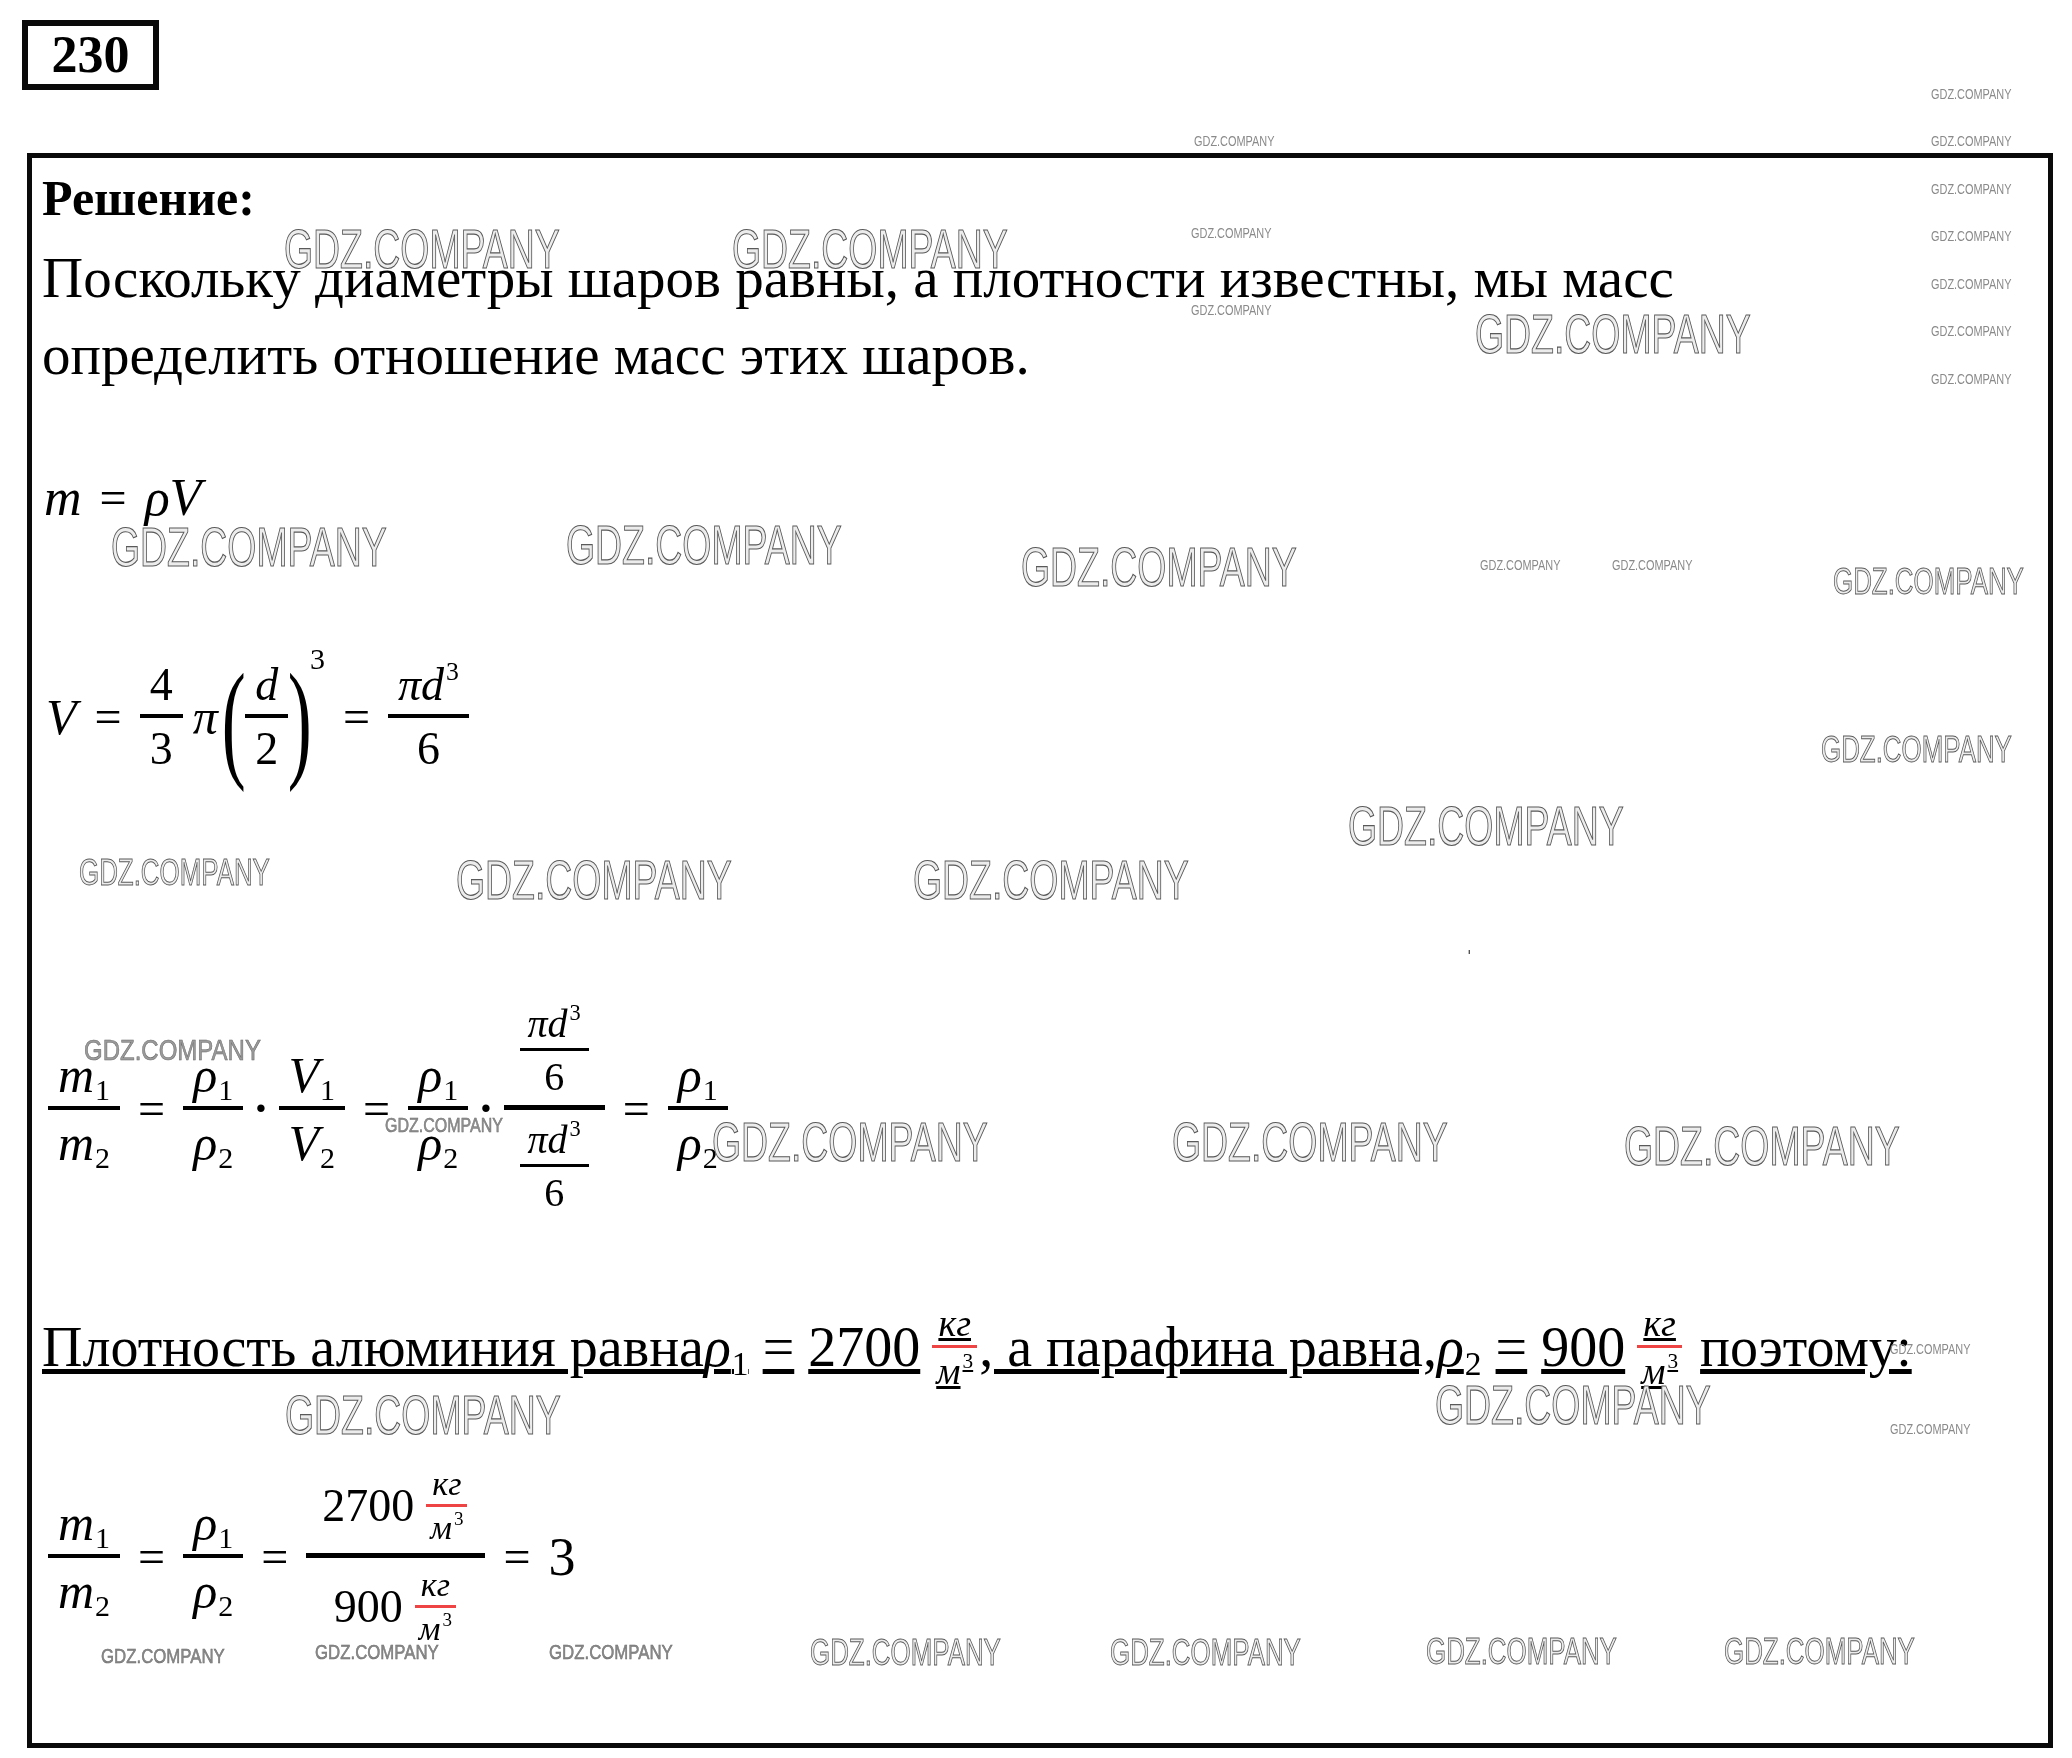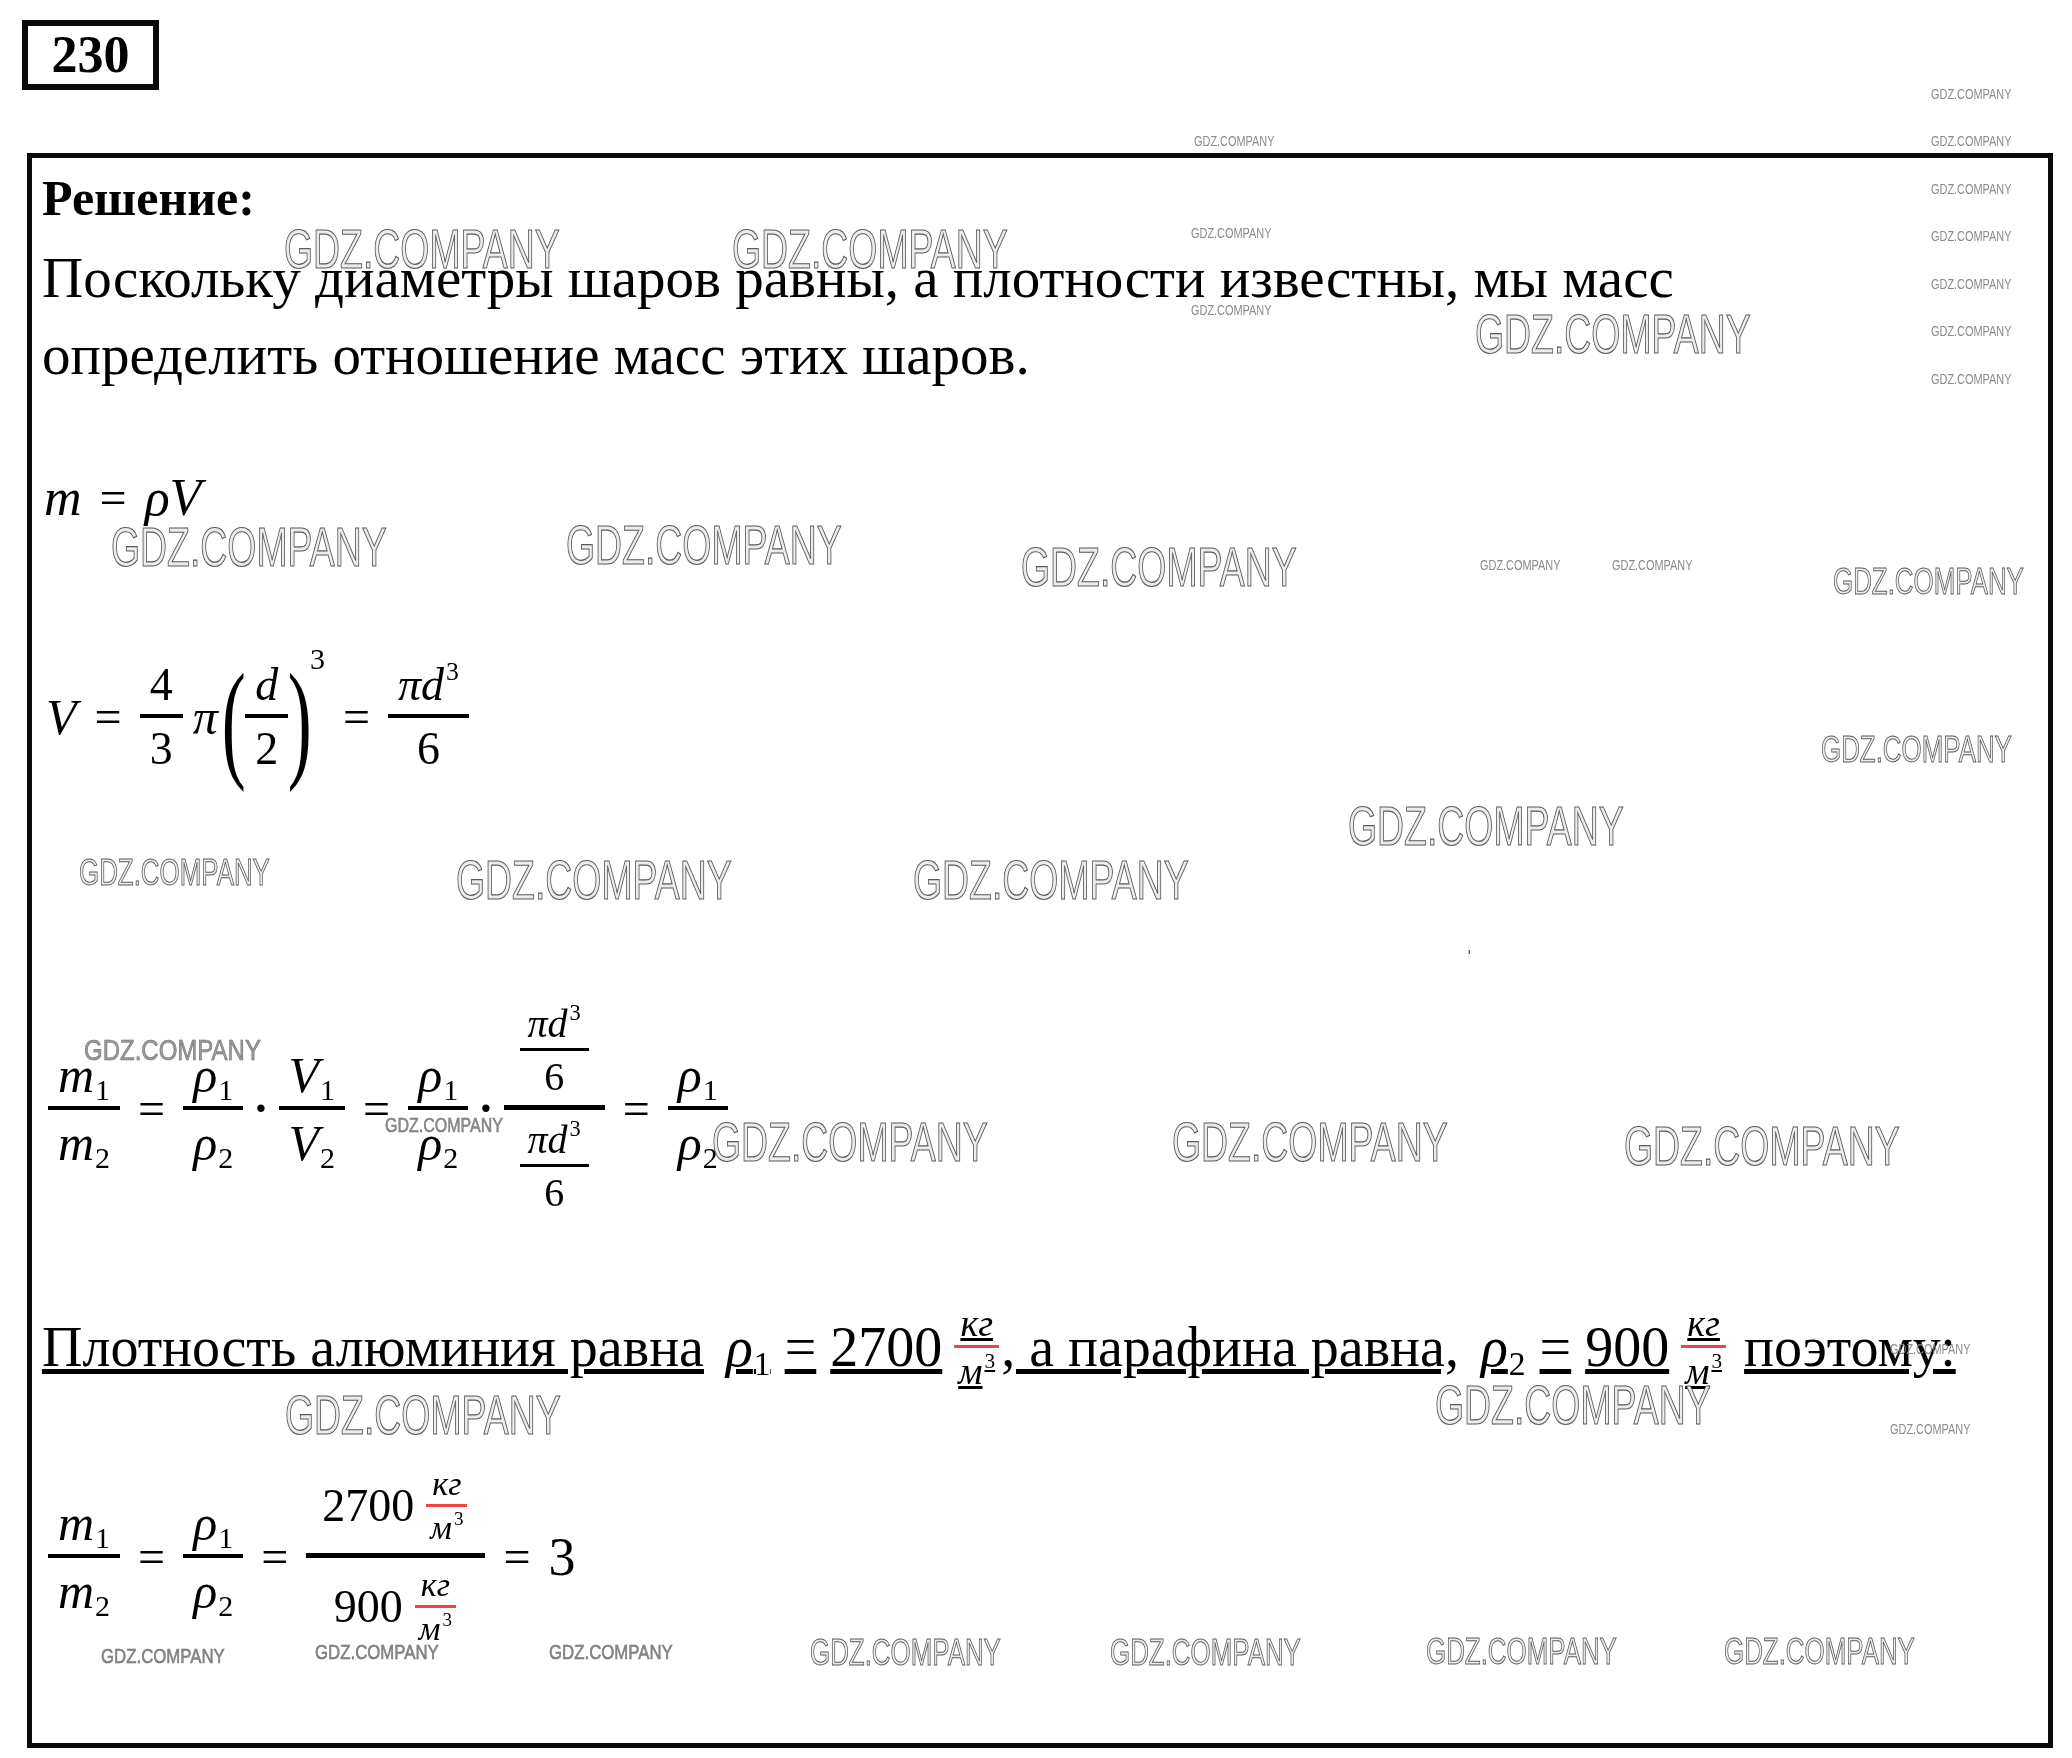--- a/index.html
+++ b/index.html
@@ -32,21 +32,21 @@
   .bigfrac>.den{padding:10px 16px 0;}
   .innerfrac{font-size:40px;}
   .innerfrac>.num{border-bottom:3px solid #000;padding:0 8px 4px;}
   .innerfrac>.den{padding:6px 8px 0;}
   .ufrac{font-size:34px;font-style:italic;margin-left:10px;}
   .ufrac>.num{border-bottom:3px solid #ef4444;padding:0 6px 3px;}
   .ufrac>.den{padding:4px 6px 0;}
   .ufrac38{font-size:38px;}
   .res{font-size:54px;}
   .dline{position:absolute;display:flex;align-items:center;white-space:nowrap;font-size:56px;}
-  .dline .sym{font-style:italic;margin-left:22px;}
+  .dline .sym{font-style:italic;}
   .dline .eqs{margin:0 14px;}
   
   .wm{position:absolute;font-family:"Liberation Sans",sans-serif;white-space:nowrap;
       transform-origin:0 0;color:#ececec;-webkit-text-stroke:1.2px var(--wm);letter-spacing:0;}
   .wm-lg{font-size:55px;transform:scale(.68,1);}
   .wm-md{font-size:37px;transform:scale(.70,1);-webkit-text-stroke:1px var(--wm);}
   .wm-sm{font-size:30px;transform:scale(.80,1);color:#9a9a9a;-webkit-text-stroke:0.6px #6a6a6a;}
   .wm-ss{font-size:21px;transform:scale(.80,1);color:#8a8a8a;-webkit-text-stroke:0.5px #6a6a6a;}
   .wm-x2{font-size:20px;transform:scale(.80,1);color:#8f8f8f;-webkit-text-stroke:0.5px #6f6f6f;}
   .wm-xs{font-size:14px;transform:scale(.78,1);color:#8a8a8a;-webkit-text-stroke:0;}

